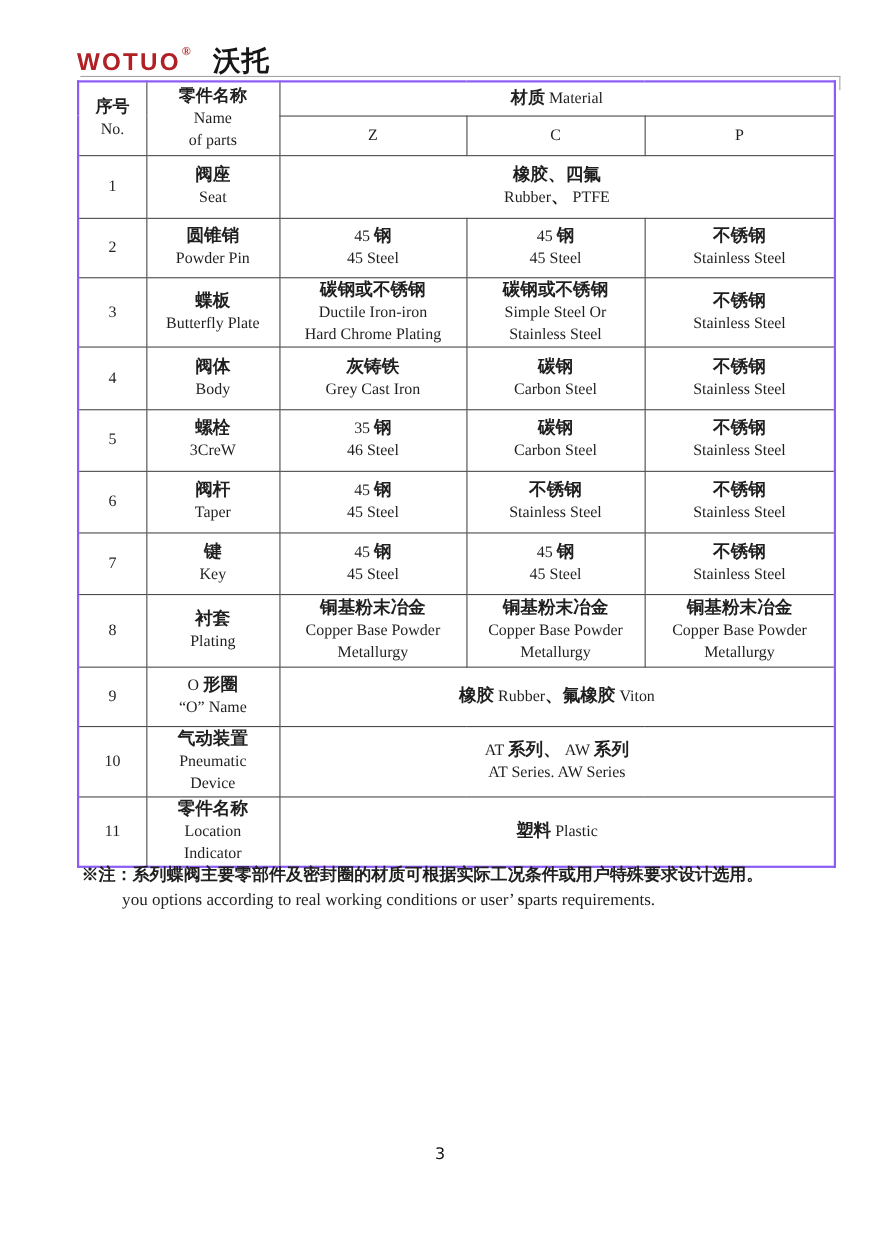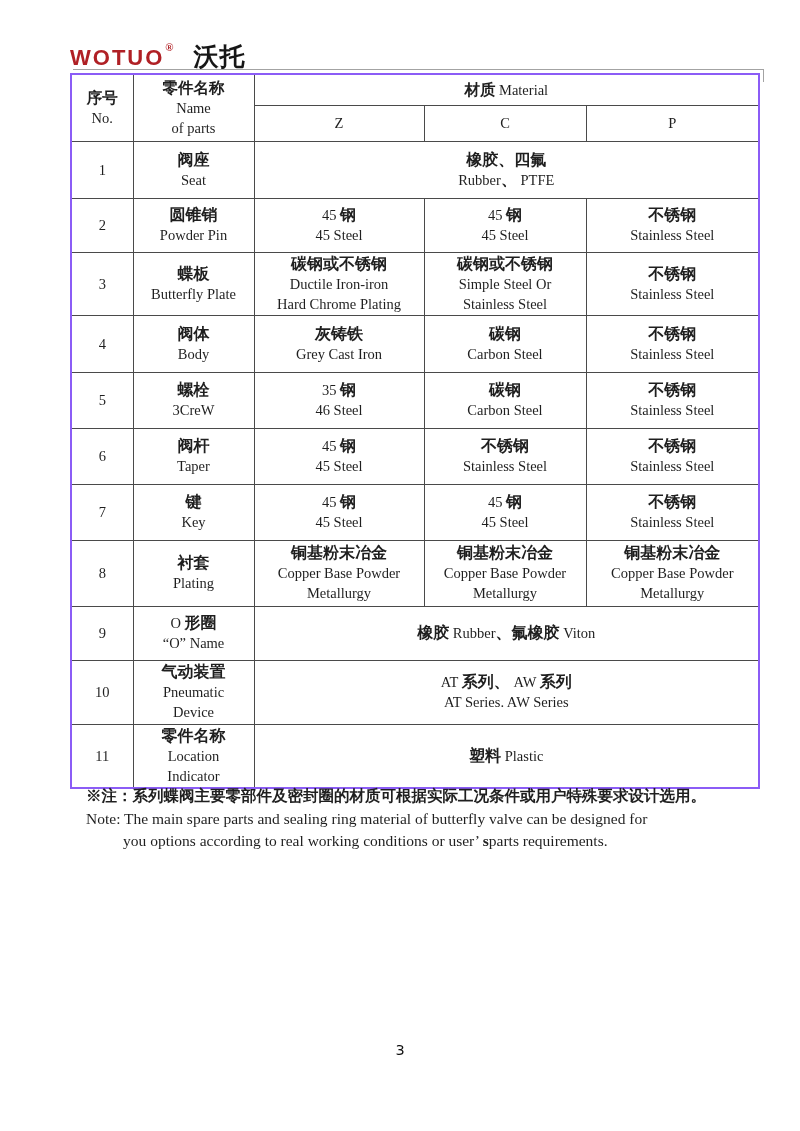--- a/index.html
+++ b/index.html
@@ -30,21 +30,21 @@
     border:1px solid #4a4a4a;padding:1px 3px;text-align:center;vertical-align:middle;
     font-weight:normal;overflow:hidden;
   }
   .ln{font-size:14.5px;line-height:20px;}
   .ln b{font-size:16px;font-weight:bold;}
   .hdr-cjk b{font-size:15.5px;}
   .rowno{font-size:14.5px;}
   tr.hr1{height:31px;} tr.hr2{height:36px;}
 
   
-  .notes{position:absolute;left:86px;top:784px;width:670px;}
+  .notes{position:absolute;left:74px;top:784px;width:670px;}
   .note-cn{font-size:15px;line-height:24px;margin:0;}
   .note-cn b{font-size:15.5px;}
   .note-en{font-size:15.5px;line-height:22px;margin:0;}
   .note-en.indent{padding-left:37px;}
 
   
   .pageno{position:absolute;left:0;right:0;top:1042px;text-align:center;
     font-family:"DejaVu Sans","Liberation Sans",sans-serif;font-size:14.5px;color:#111;}
 </style>
 </head>
@@ -309,19 +309,18 @@
         <td colspan="3">
           <div class="ln"><b>塑料</b> Plastic</div>
         </td>
       </tr>
 
     </tbody>
   </table>
 
   <div class="notes">
     <p class="note-cn"><b>※注：系列蝶阀主要零部件及密封圈的材质可根据实际工况条件或用户特殊要求设计选用。</b></p>
-    <p class="note-en">Note: The main spare parts and sealing ring material of butterfly valve can be designed for</p>
     <p class="note-en indent"><span>you options according to real working conditions or user’ </span><b>s</b><span>parts requirements.</span></p>
   </div>
 
   <div class="pageno">3</div>
 
 </div>
 
 </body></html>

